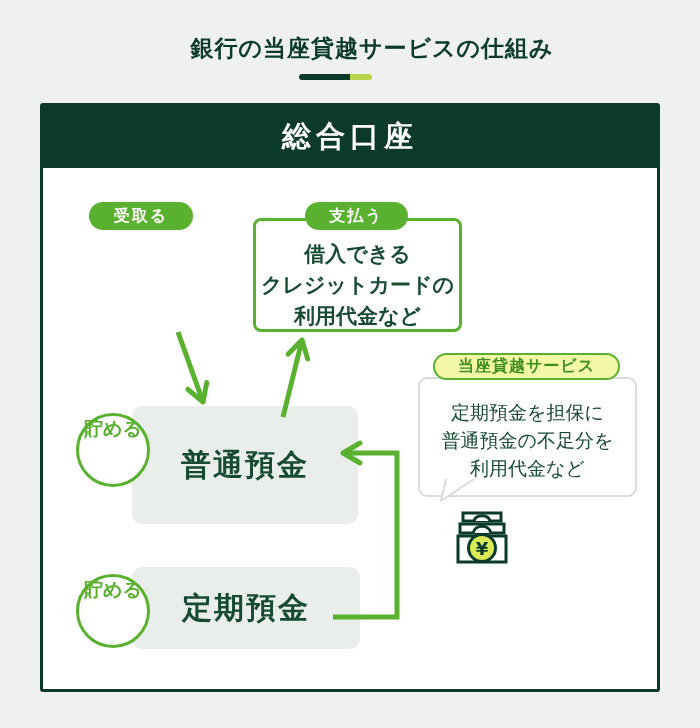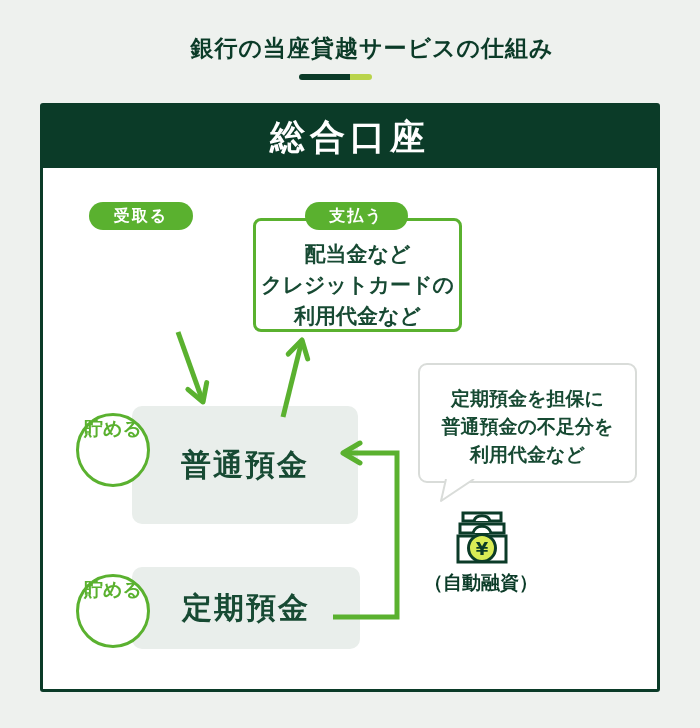--- a/index.html
+++ b/index.html
@@ -29,21 +29,21 @@
 
   .panel{
     position:absolute;left:40px;top:103px;width:620px;height:589px;
     background:var(--white,#fff);
     border:3px solid var(--dark,#0b3b28);border-radius:3px;
   }
   .panel-header{
     position:absolute;left:0;top:0;width:100%;height:62px;
     background:var(--dark,#0b3b28);
     display:flex;align-items:center;justify-content:center;
-    color:#fff;font-size:35px;font-weight:bold;letter-spacing:5px;
+    color:#fff;font-size:29px;font-weight:bold;letter-spacing:5px;
   }
   .canvas{position:absolute;left:0;top:62px;width:614px;height:521px;}
 
   
   .deposit-box{
     position:absolute;background:var(--box-fill,#e9eeeb);border-radius:10px;
     display:flex;align-items:center;justify-content:center;
     font-size:30px;font-weight:bold;letter-spacing:2px;color:#174a33;z-index:1;
   }
   .box-ordinary{left:89px;top:238px;width:226px;height:118px;}
@@ -78,25 +78,25 @@
     border:3px solid var(--green,#5ab12f);
     display:flex;align-items:flex-start;justify-content:center;
     font-size:19px;font-weight:bold;color:var(--green,#5ab12f);z-index:3;
   }
   .save-1{left:33px;top:245px;background:#fff;}
   .save-2{left:33px;top:406px;background:#fff;}
   .borrow-circle{left:314px;top:328px;background:var(--pale,#f2f8a5);}
 
   
   .bubble{
-    position:absolute;left:375px;top:195px;width:219px;height:120px;
+    position:absolute;left:375px;top:209px;width:219px;height:120px;
     background:#fff;border:2px solid var(--bubble-border,#d9dcd9);border-radius:9px;
     display:flex;flex-direction:column;align-items:center;justify-content:flex-end;
     padding-bottom:12px;z-index:3;
-    font-size:19px;font-weight:bold;line-height:28px;color:#174a33;text-align:center;
+    font-size:19px;font-weight:normal;line-height:28px;color:#174a33;text-align:center;
   }
   .bubble-tail{position:absolute;left:394px;top:311px;z-index:4;}
   .overdraft-badge{
     position:absolute;left:390px;top:185px;width:187px;height:27px;z-index:5;
     background:var(--pale,#f2f8a5);border:2px solid var(--green,#5ab12f);border-radius:14px;
     display:flex;align-items:center;justify-content:center;
     font-size:16px;font-weight:bold;letter-spacing:1px;color:var(--green-deep,#3d8f22);
   }
 
   
@@ -137,48 +137,48 @@
         </marker>
       </defs>
       <path class="ln" d="M135,164 L160,234" marker-end="url(#arrow)"></path>
       <path class="ln" d="M240,249 L259,172" marker-end="url(#arrow)"></path>
       <path class="ln" d="M290,449 L354,449 L354,285 L300,285" marker-end="url(#arrow)" stroke-linejoin="miter"></path>
     </svg>
 
     <div class="pill-badge badge-receive">受取る</div>
 
     <div class="io-box box-pay">
-      <div>配当金など</div>
+      <div>借入できる</div>
       <div>クレジットカードの</div>
       <div>利用代金など</div>
     </div>
     <div class="pill-badge badge-pay">支払う</div>
 
     <div class="round-tag save-1">
       <span>貯める</span>
     </div>
     <div class="round-tag save-2">
       <span>貯める</span>
     </div>
 
     <div class="bubble">
       <div>定期預金を担保に</div>
       <div>普通預金の不足分を</div>
       <div>利用代金など</div>
     </div>
     <svg class="bubble-tail" width="42" height="26" viewBox="0 0 42 26">
       <path d="M37,0 L4,22 L9,0" fill="#ffffff" stroke="var(--bubble-border,#d9dcd9)" stroke-width="2" stroke-linejoin="round"></path>
     </svg>
+    <div class="overdraft-badge">当座貸越サービス</div>
 
 
     <svg class="banknote" width="54" height="54" viewBox="0 0 54 54">
       <rect class="bk" x="8" y="2" width="38" height="8"></rect>
       <path class="bk" d="M19,10 C21,3 33,3 35,10"></path>
       <rect class="bk" x="5" y="13" width="44" height="9"></rect>
       <path class="bk" d="M18,22 C20,13 34,13 36,22"></path>
       <rect class="bk" x="3" y="25" width="48" height="26"></rect>
       <circle class="bk-coin" cx="27" cy="37" r="13.5"></circle>
       <text class="bk-yen" x="27" y="44" text-anchor="middle">¥</text>
     </svg>
-    <div class="auto-loan">（自動融資）</div>
 
   </div>
 </div>
 
 </body></html>

